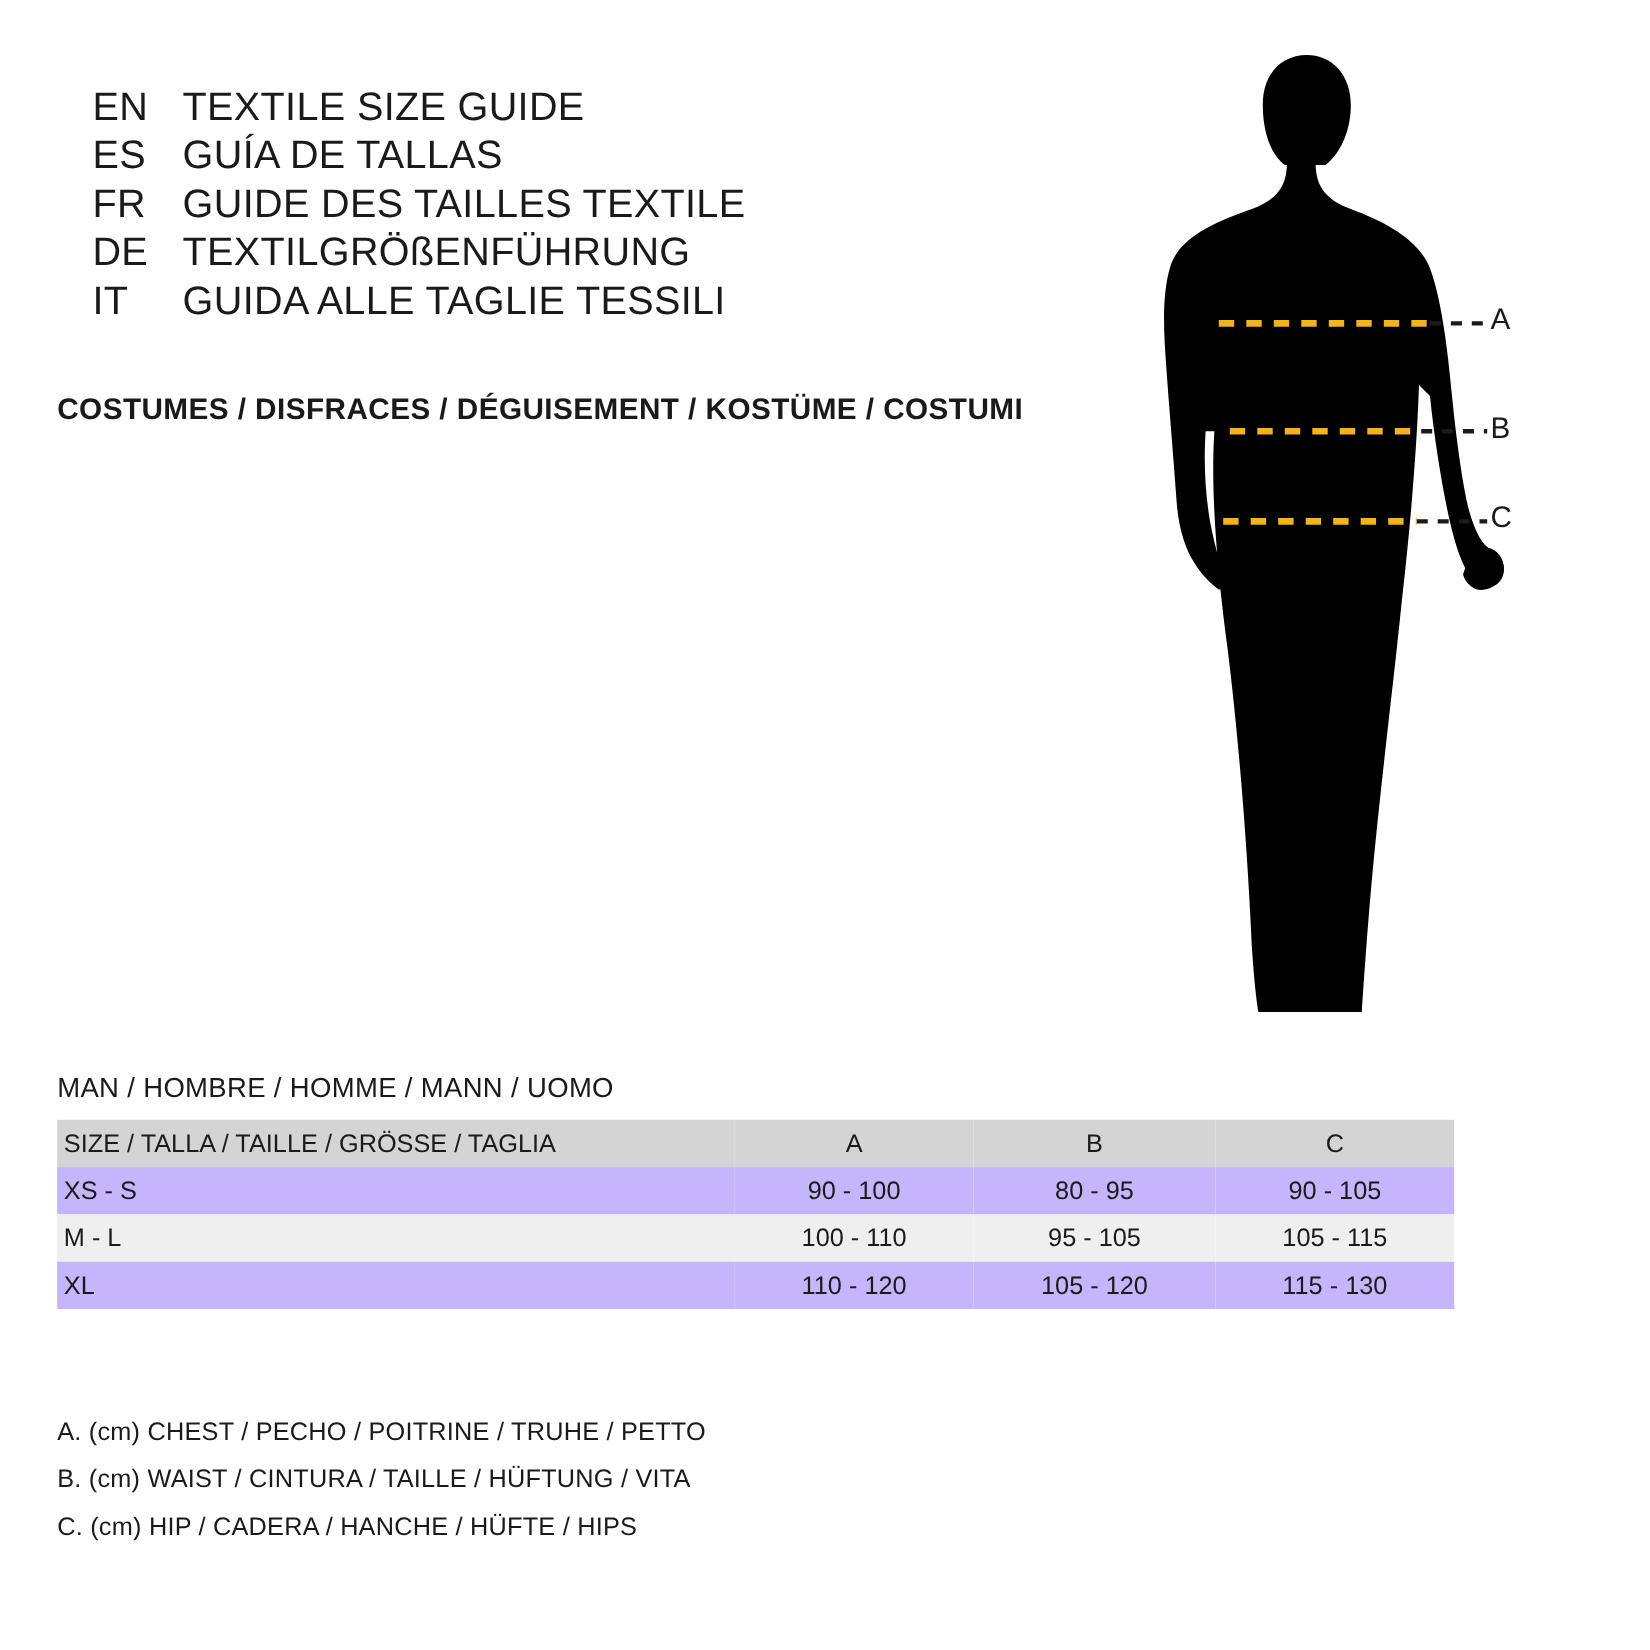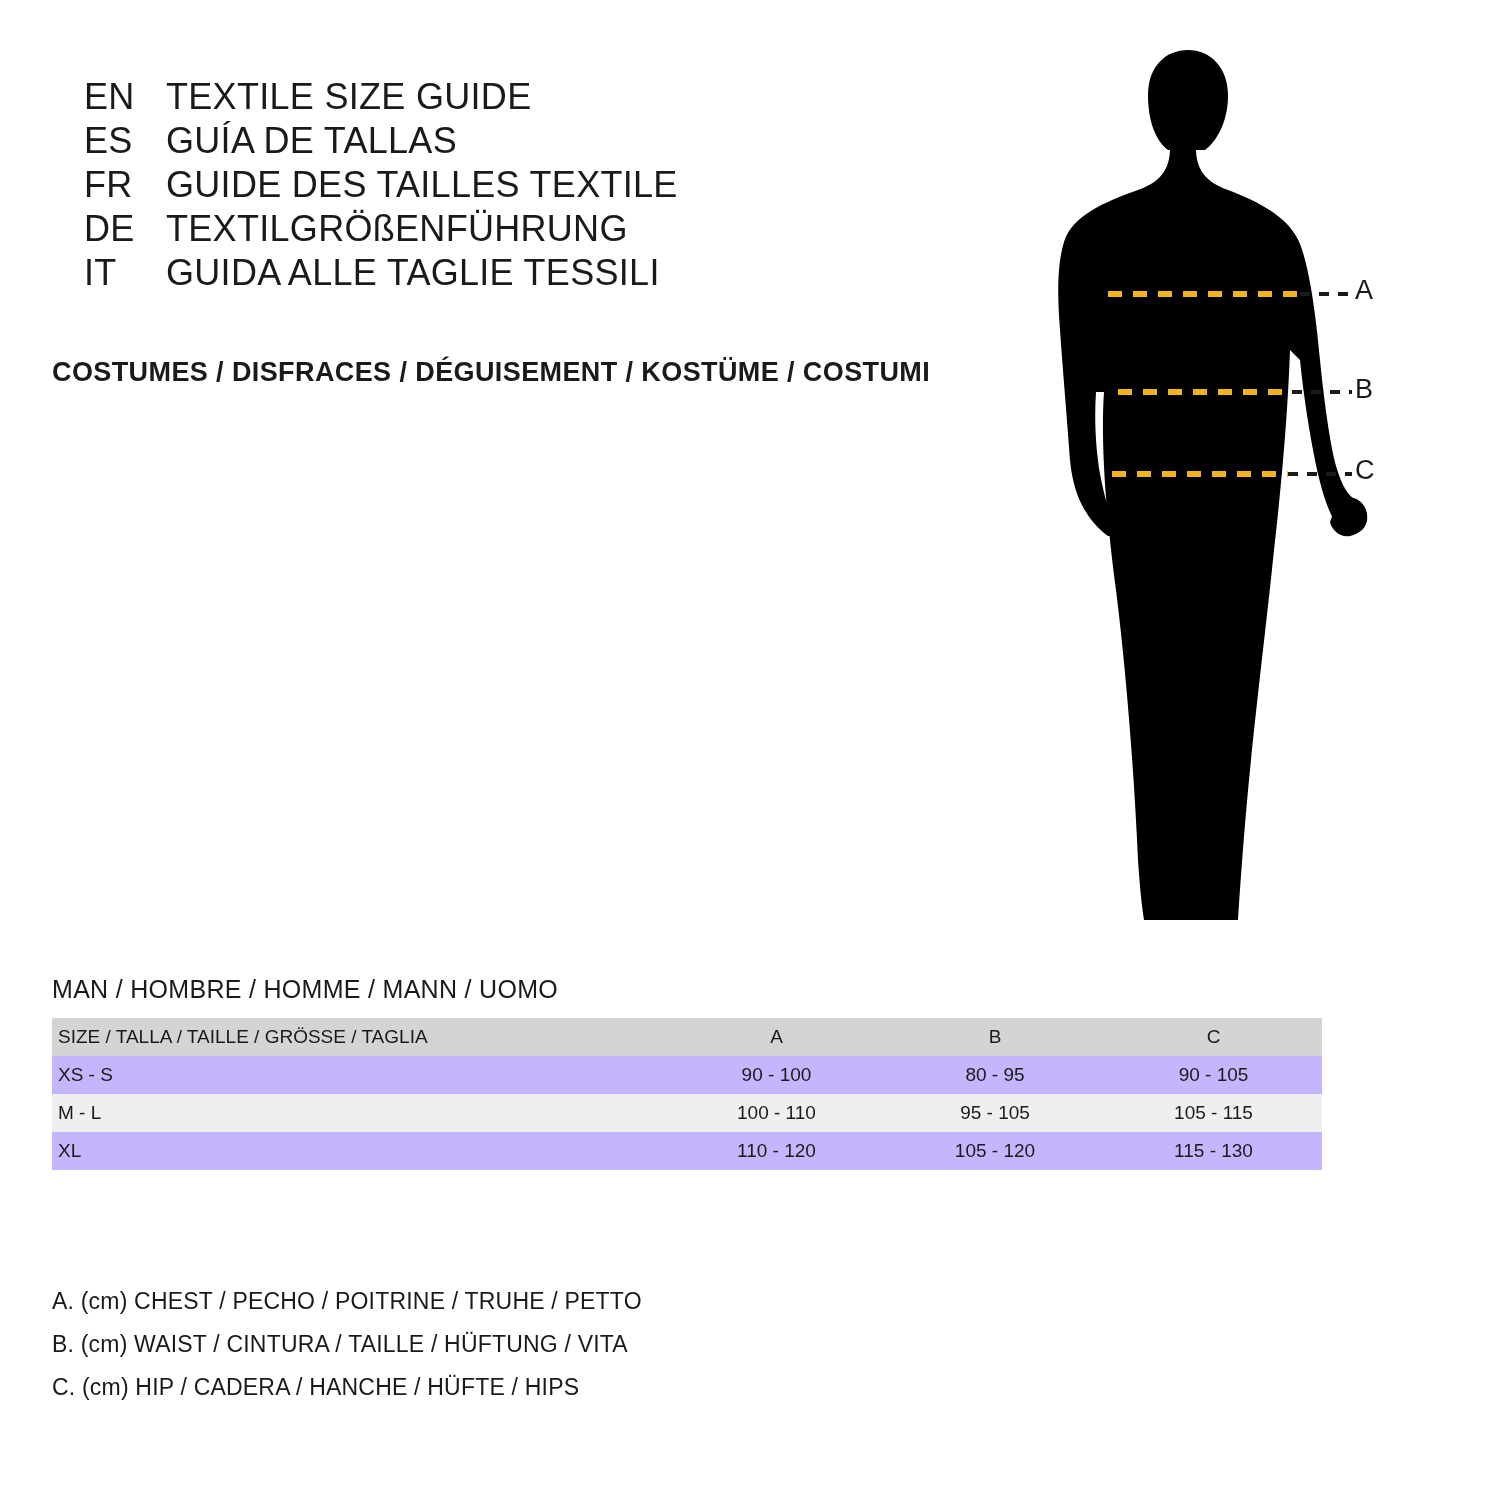--- a/index.html
+++ b/index.html
@@ -78,21 +78,21 @@
     width: 1300px;
   }
   .group-title {
     font-size: 25px;
     letter-spacing: 0.3px;
     margin-bottom: 14px;
   }
   table.size-table {
     border-collapse: collapse;
     width: 1270px;
-    font-size: 19px;
+    font-size: 23px;
   }
   table.size-table th,
   table.size-table td {
     padding: 8px 10px;
     font-weight: normal;
     text-align: center;
   }
   table.size-table thead th {
     background: #d4d4d4;
   }

